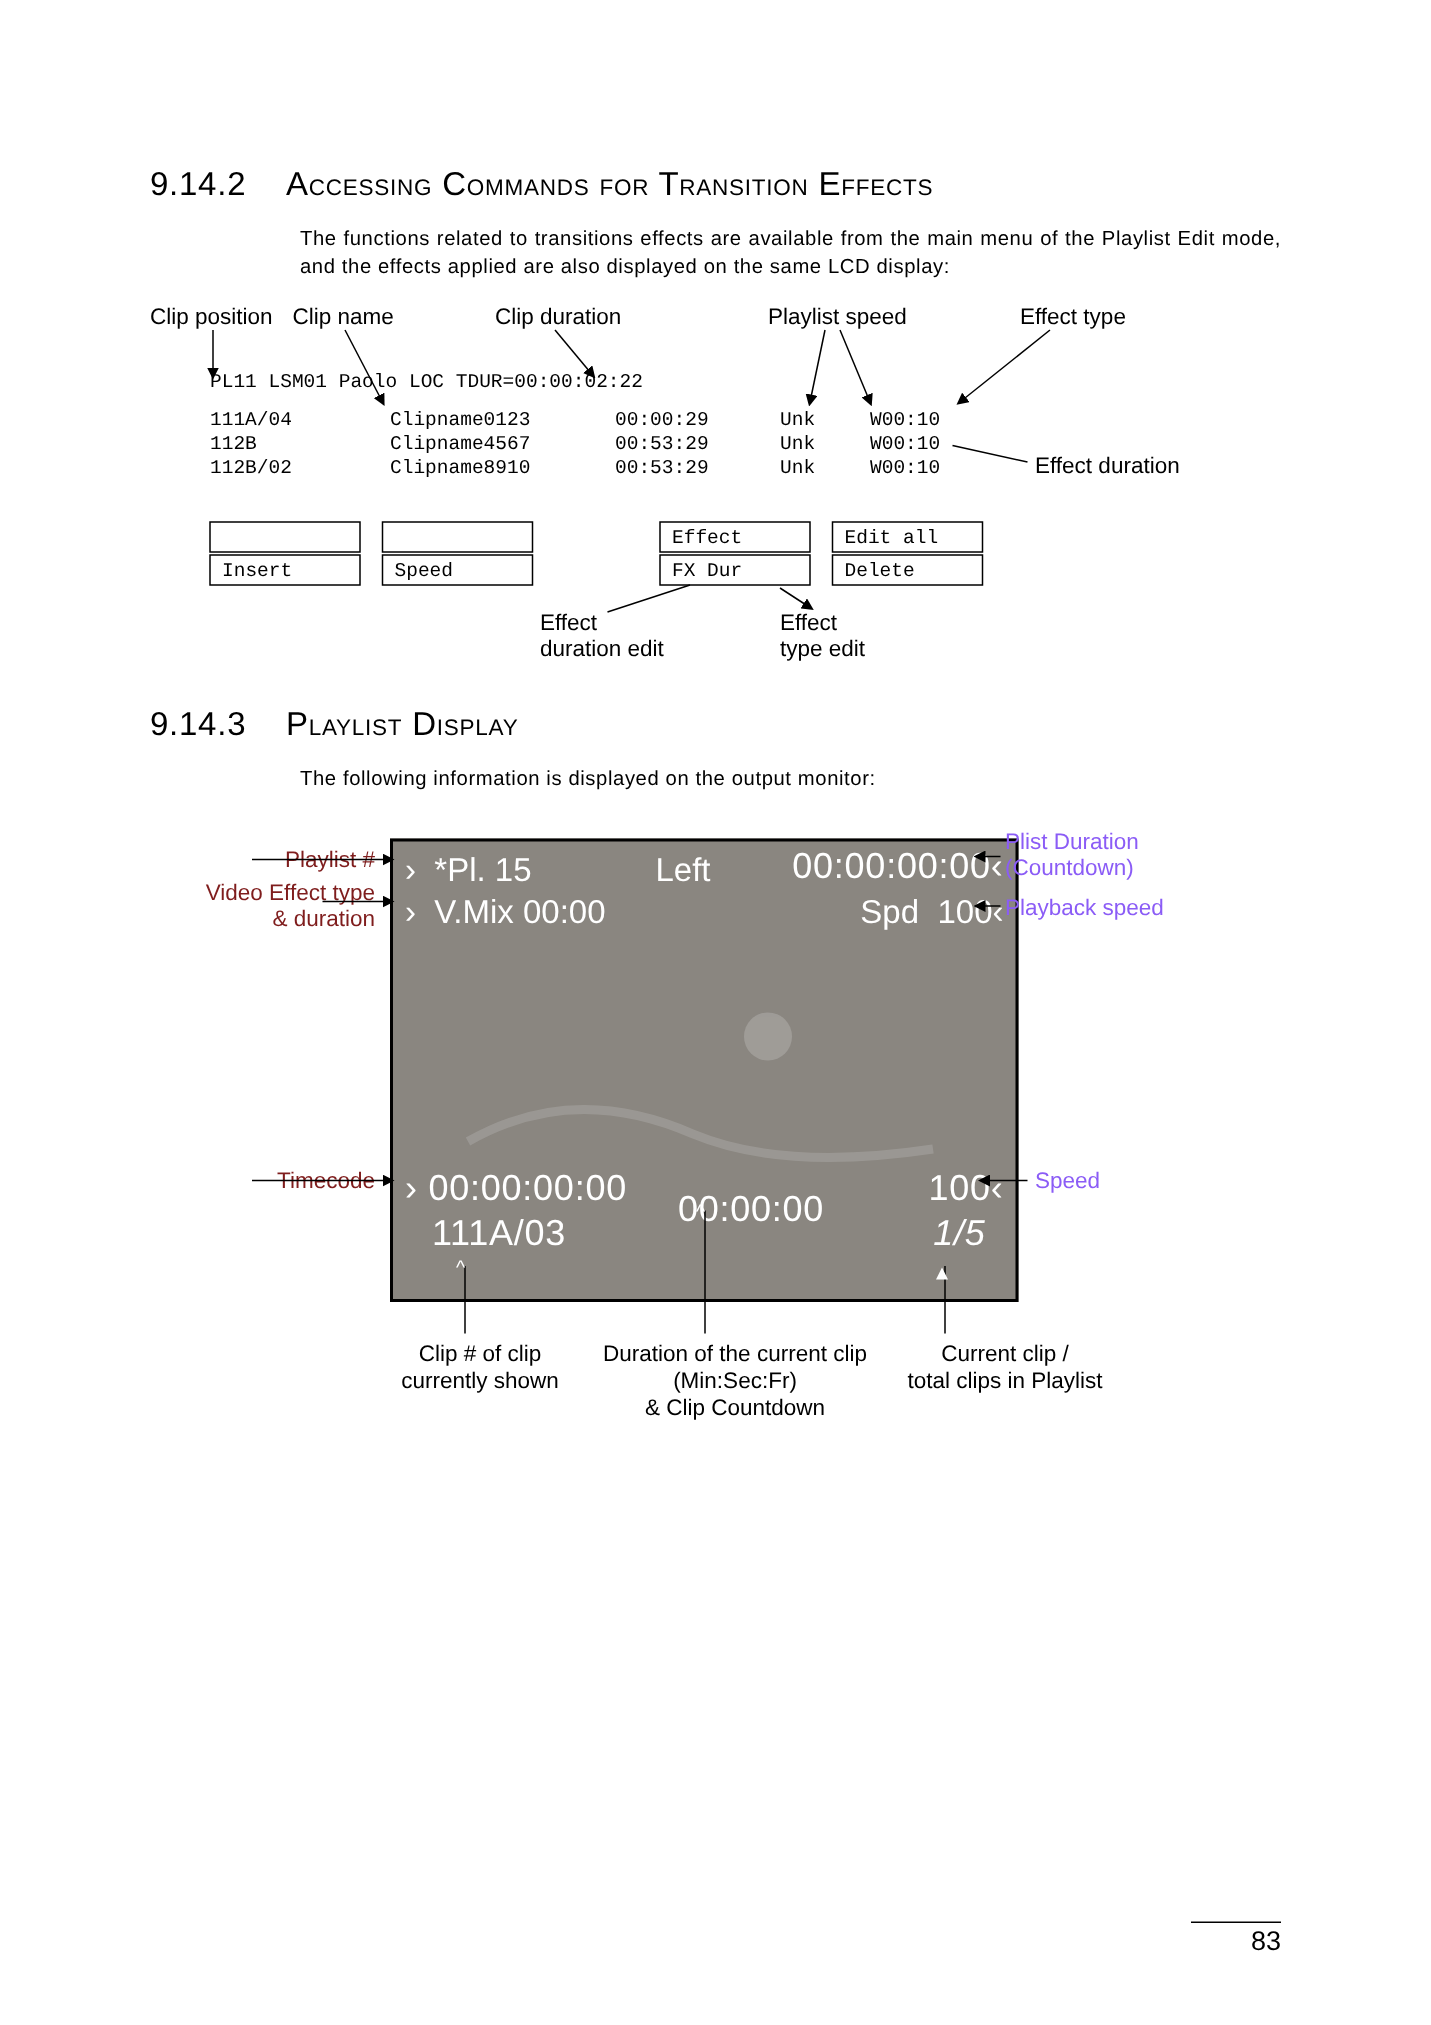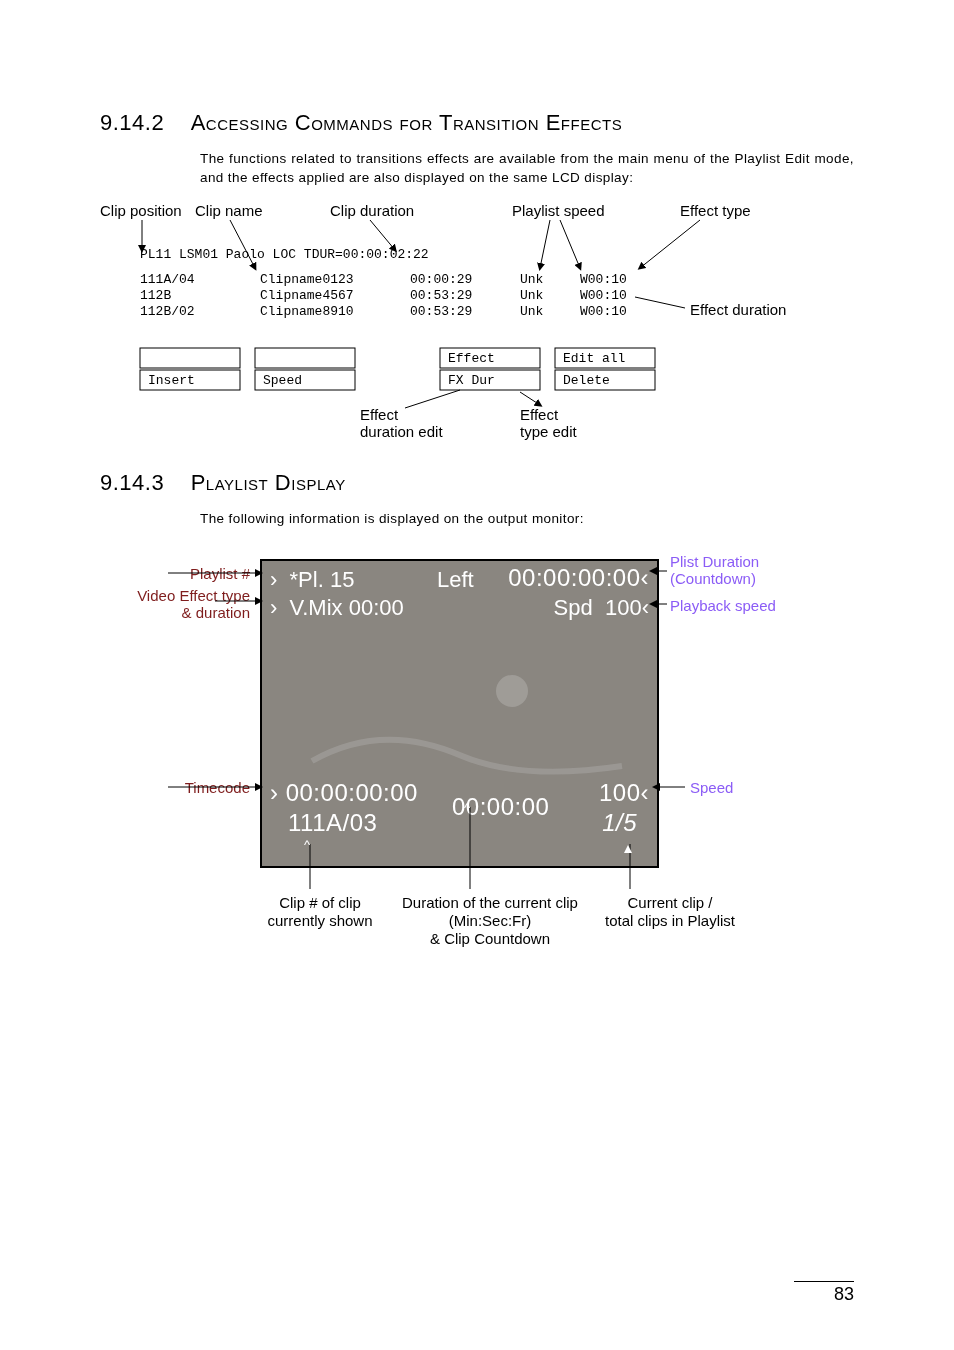--- a/index.html
+++ b/index.html
@@ -59,20 +59,21 @@
   .monitor {
     position: absolute;
     left: 160px;
     top: 10px;
     width: 395px;
     height: 305px;
     background: #8a8680;
     border: 2px solid #000;
     color: #fff;
     font-family: Arial, sans-serif;
+    padding-left: 20px;
   }
   .monitor .ln { position:absolute; white-space: nowrap; }
   .mon-arrow { color:#fff; }
   .mon-big { font-size: 24px; letter-spacing: 0.5px; }
   .mon-med { font-size: 22px; }
   .left-label {
     position: absolute;
     text-align: right;
     font-size: 15px;
     color:#7f1d1d;

